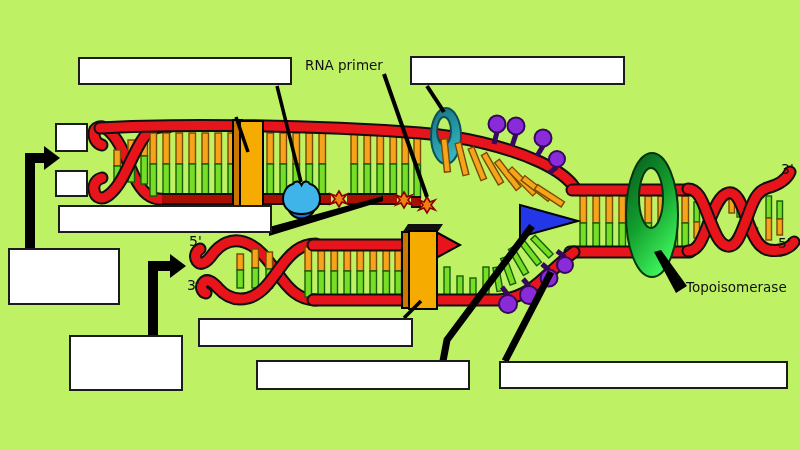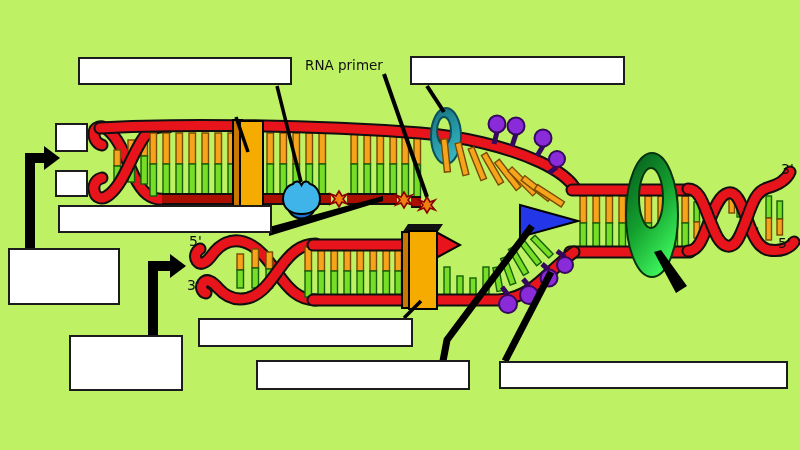--- a/index.html
+++ b/index.html
@@ -326,18 +326,19 @@
 <div class="abox" style="left:55px;top:123px;width:33px;height:29px;"></div>
 <div class="abox" style="left:55px;top:170px;width:33px;height:27px;"></div>
 <div class="abox" style="left:58px;top:205px;width:214px;height:28px;"></div>
 <div class="abox" style="left:8px;top:248px;width:112px;height:57px;"></div>
 <div class="abox" style="left:69px;top:335px;width:114px;height:56px;"></div>
 <div class="abox" style="left:198px;top:318px;width:215px;height:29px;"></div>
 <div class="abox" style="left:256px;top:360px;width:214px;height:30px;"></div>
 <div class="abox" style="left:499px;top:361px;width:289px;height:28px;"></div>
 
 <div class="lbl" style="left:305px;top:57px;">RNA primer</div>
+<div class="lbl" style="left:686px;top:279px;">Topoisomerase</div>
 <div class="lbl prime" style="left:781px;top:161px;">3'</div>
 <div class="lbl prime" style="left:778px;top:235px;">5'</div>
 <div class="lbl prime" style="left:189px;top:233px;">5'</div>
 <div class="lbl prime" style="left:187px;top:277px;">3'</div>
 
 </div>
 
 </body></html>

